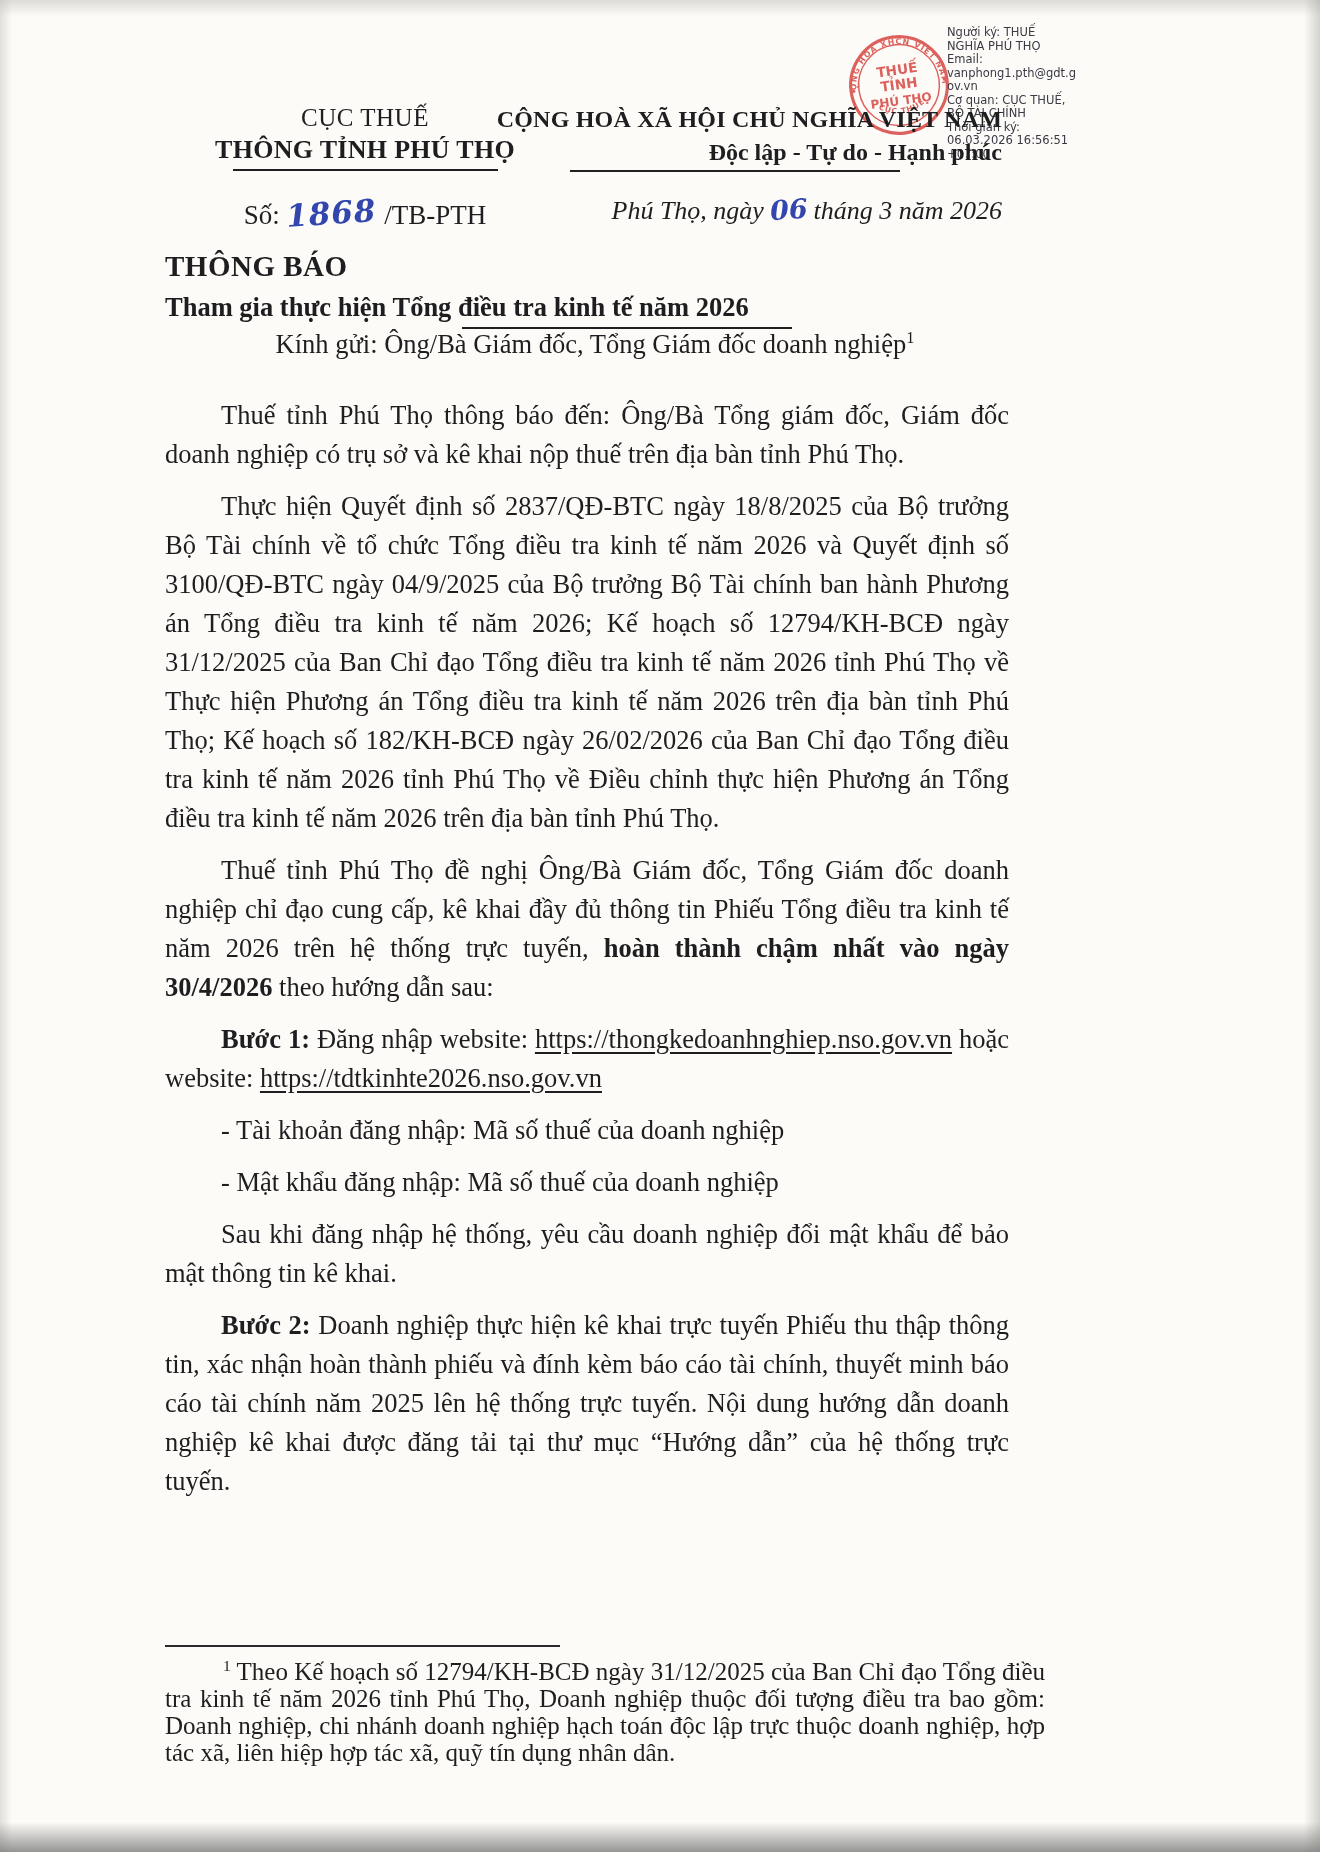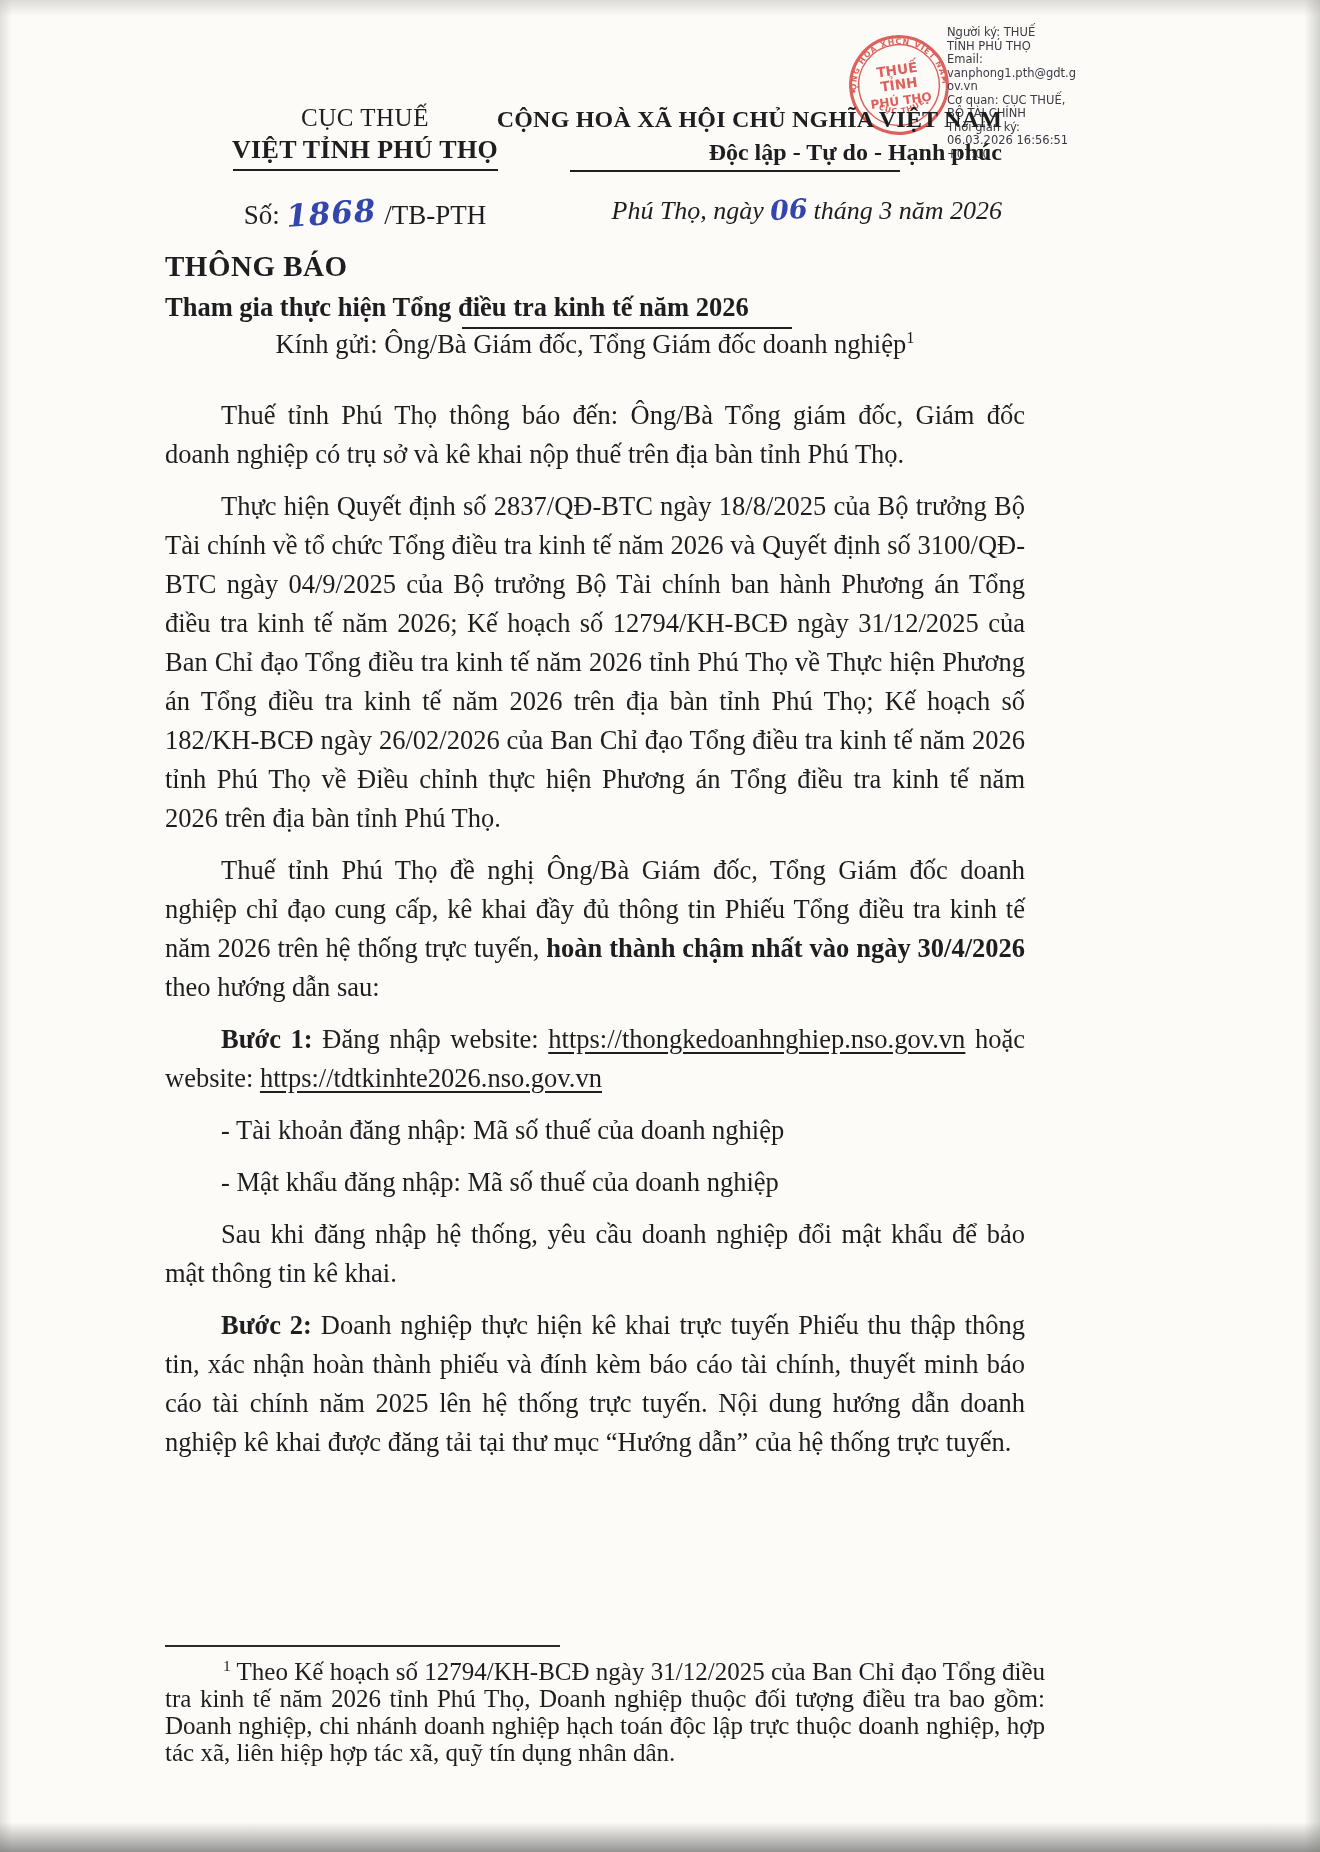--- a/index.html
+++ b/index.html
@@ -45,21 +45,21 @@
   .h-date{margin-top:22px;font-size:26px;font-style:italic;white-space:nowrap;}
 
   
   .doc{position:absolute;left:165px;top:250px;width:860px;}
   .title{text-align:left;}
   .t1{font-size:29px;font-weight:bold;letter-spacing:.5px;}
   .t2{font-size:26.5px;font-weight:bold;margin-top:9px;}
   .t-underline{width:330px;border-top:2.5px solid #201f22;margin:4px auto 0;transform:translateX(32px);}
   .salutation{text-align:center;font-size:26.5px;}
   .salutation sup,.para sup,.footnote sup{font-size:.62em;line-height:0;}
-  .para{font-size:26.5px;line-height:39px;text-align:justify;text-indent:56px;margin:0 0 13px 0;}
+  .para{font-size:26.5px;line-height:39px;text-align:justify;text-indent:56px;margin:0 16px 13px 0;}
   .para:first-of-type{margin-top:36px;}
   .u{text-decoration:underline;text-underline-offset:4px;}
 
   
   .footnote-divider{position:absolute;left:165px;top:1645px;width:395px;border-top:2px solid #2a292c;}
   .footnote{position:absolute;left:165px;top:1658px;width:880px;
     font-size:25px;line-height:27px;text-align:justify;text-indent:58px;}
 </style>
 </head>
 <body>
@@ -85,34 +85,34 @@
     <text x="60" y="79" text-anchor="middle" font-family="DejaVu Sans" font-size="11.5" font-weight="bold" fill="#d5403c">PHÚ THỌ</text>
     <text font-family="DejaVu Sans" font-size="7.2" font-weight="bold" fill="#d5403c" letter-spacing="1">
       <textPath href="#arcBottom" startOffset="50%" text-anchor="middle">CỤC THUẾ</textPath>
     </text>
     <circle cx="16.5" cy="60" r="1.6" fill="#d5403c"></circle>
     <circle cx="103.5" cy="60" r="1.6" fill="#d5403c"></circle>
   </svg>
 
   <div class="sig">
     <div>Người ký: THUẾ</div>
-    <div>TỈNH PHÚ THỌ</div>
+    <div>NGHĨA PHÚ THỌ</div>
     <div>Email:</div>
     <div>vanphong1.pth@gdt.g</div>
     <div>ov.vn</div>
     <div>Cơ quan: CỤC THUẾ,</div>
     <div>BỘ TÀI CHÍNH</div>
     <div>Thời gian ký:</div>
     <div>06.03.2026 16:56:51</div>
     <div>+07:00</div>
   </div>
 
   <div class="header-left">
     <div class="h-parent">CỤC THUẾ</div>
-    <div class="h-agency">VIỆT TỈNH PHÚ THỌ</div>
+    <div class="h-agency">THÔNG TỈNH PHÚ THỌ</div>
     <div class="h-underline"></div>
     <div class="h-so">
       <span>Số:</span><span class="hand hand-no">1868</span><span>/TB-PTH</span>
     </div>
   </div>
 
   <div class="header-right">
     <div class="h-nat1">CỘNG HOÀ XÃ HỘI CHỦ NGHĨA VIỆT NAM</div>
     <div class="h-nat2">Độc lập - Tự do - Hạnh phúc</div>
     <div class="h-underline2"></div>

